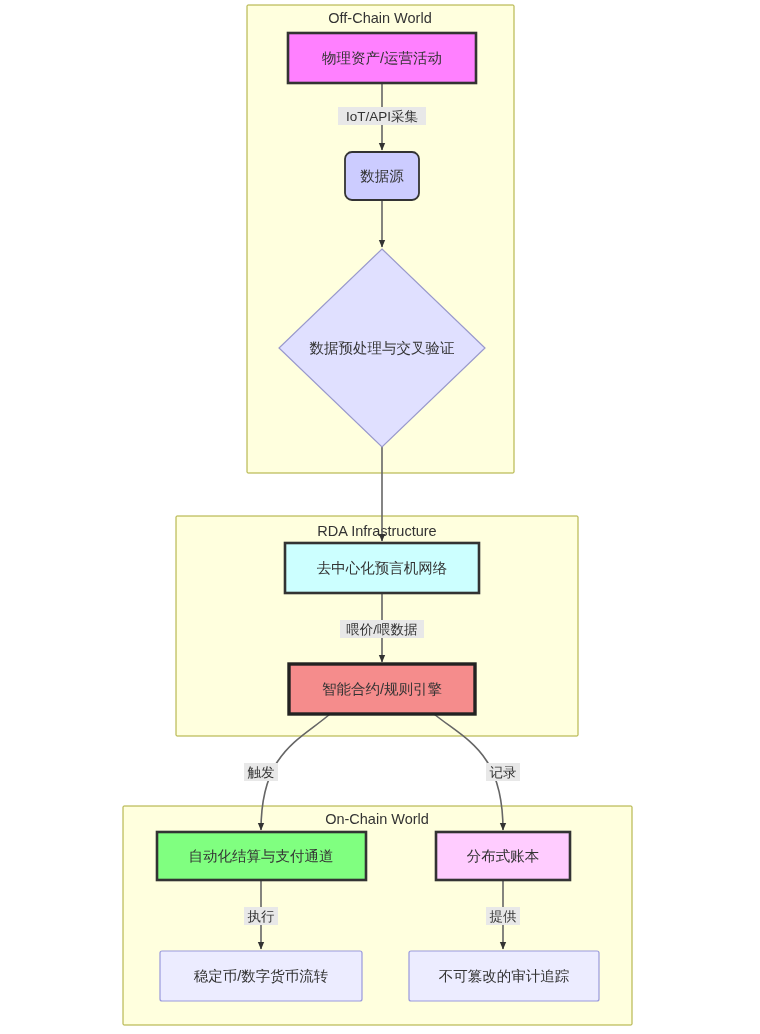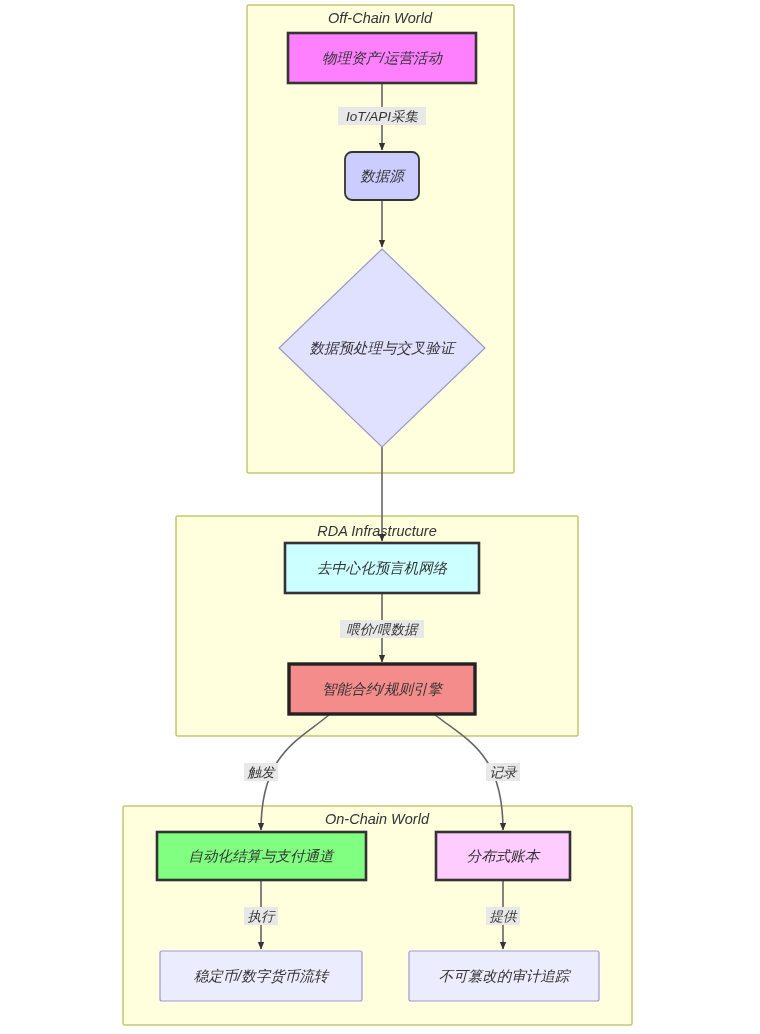--- a/index.html
+++ b/index.html
@@ -10,21 +10,20 @@
   body {
     width: 760px;
     height: 1034px;
     font-family: "Liberation Sans", sans-serif;
     overflow: hidden;
   }
   #diagram-root {
     position: relative;
     width: 760px;
     height: 786px;
-    font-style: italic;
   }
   svg#flow {
     display: block;
     width: 760px;
     height: 1034px;
   }
   .cluster-rect {
     fill: #ffffde;
     stroke: #aaaa33;
     stroke-width: 1px;

